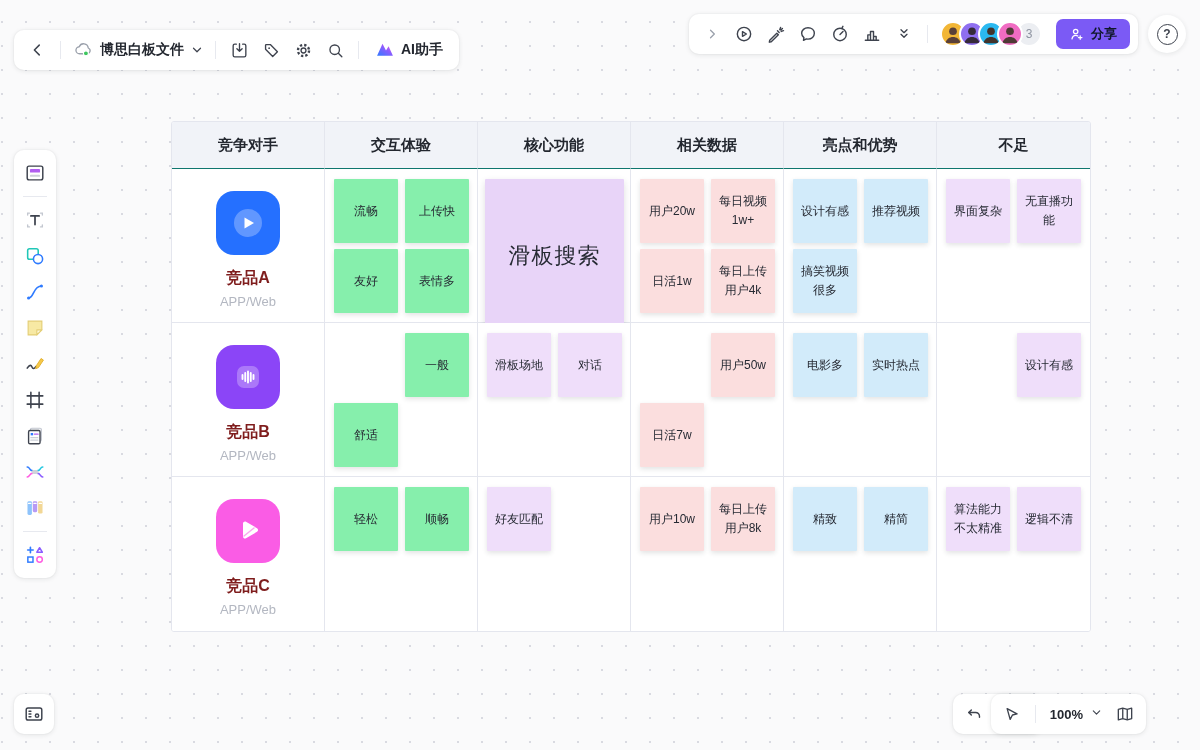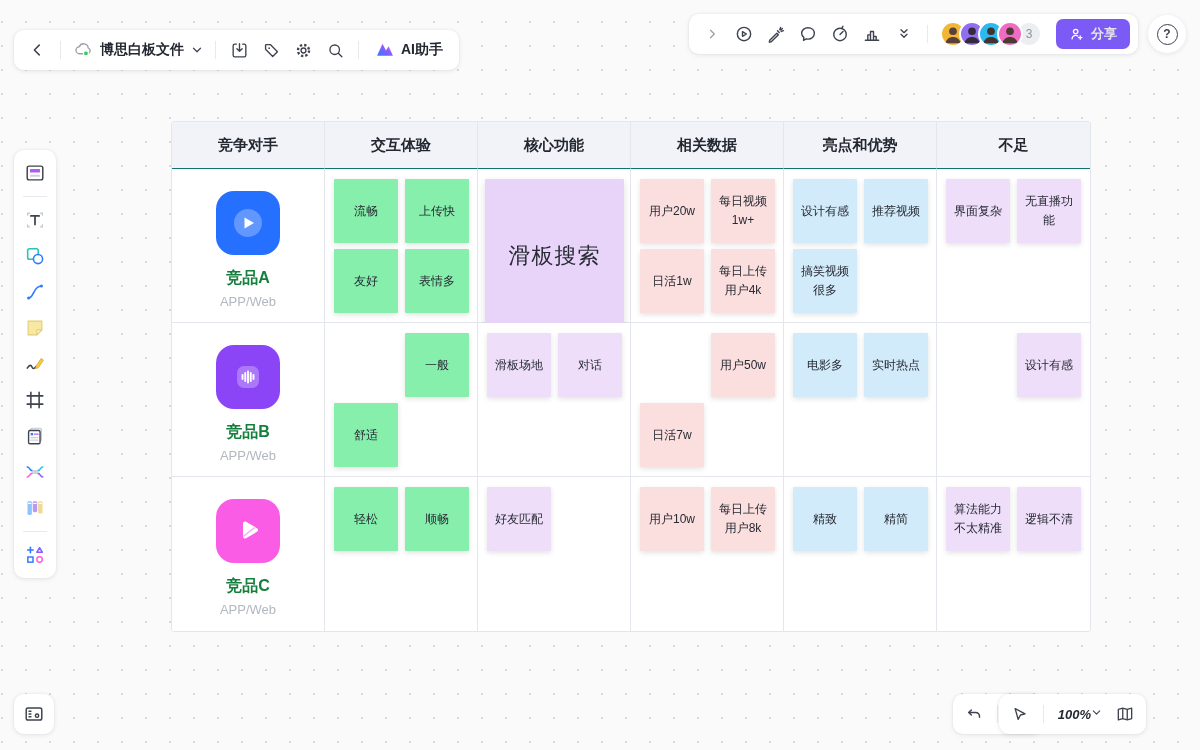--- a/index.html
+++ b/index.html
@@ -35,57 +35,57 @@
   
   #tr-wrap { position:absolute; top:14px; right:14px; display:flex; gap:10px; align-items:center; }
   #tr-bar { position:static; height:40px; padding:0 8px; gap:2px; }
   .avatars { display:flex; align-items:center; padding:0 4px; }
   .av { width:26px; height:26px; border-radius:50%; border:2px solid #fff; margin-left:-7px;
         overflow:hidden; position:relative; flex:0 0 auto; }
   .av:first-child { margin-left:0; }
   .av-count { width:26px; height:26px; border-radius:50%; border:2px solid #fff; margin-left:-7px;
         background:#eceef2; color:#8d93a0; font-size:12px; display:flex; align-items:center; justify-content:center; }
   .share-btn { height:30px; margin-left:8px; padding:0 13px; border:none; border-radius:7px;
-        background:#7B5AF5; color:#e5e5e5; font-size:13px; font-weight:600; display:flex;
+        background:#7B5AF5; color:#0f172a; font-size:13px; font-weight:600; display:flex;
         align-items:center; gap:6px; cursor:pointer; font-family:inherit; }
   .round-btn { width:38px; height:38px; border-radius:50%; background:#fff; display:flex;
         align-items:center; justify-content:center; box-shadow:0 1px 5px rgba(31,35,41,.10); cursor:pointer; }
   .q-ring { width:21px; height:21px; border:1.7px solid #3e434e; border-radius:50%;
         display:flex; align-items:center; justify-content:center; font-size:12px; font-weight:700; color:#3e434e; }
 
   
   #side-bar { top:150px; left:14px; width:42px; flex-direction:column; padding:8px 0; gap:6px; }
   .hdiv { width:24px; height:1px; background:#e7e9ef; margin:2px 0; }
 
   
   #bl-bar { bottom:16px; left:14px; width:40px; height:40px; justify-content:center; }
   #br-g1 { bottom:16px; right:158px; height:40px; padding:0 6px; gap:2px; }
   #br-g2 { bottom:16px; right:54px; height:40px; padding:0 6px; gap:2px; }
-  .zoom-ctl { display:flex; align-items:flex-start; gap:0; padding:0 6px; cursor:pointer;font-style:italic; }
+  .zoom-ctl { display:flex; align-items:flex-start; gap:8px; padding:0 6px; cursor:pointer; }
   .zoom-ctl .t { font-size:13px; font-weight:600; }
 
   
   #tbl {
     position:absolute; left:171px; top:121px; width:920px;
     border:1px solid #e4e6ee; border-radius:3px; overflow:hidden; background:#fff;
     display:grid; grid-template-columns:repeat(6,1fr); grid-template-rows:47px 154px 154px 154px;
   }
   .hcell { background:#f1f3f8; border-right:1px solid #e4e6ee; border-bottom:1px solid #0f766e;
     display:flex; align-items:center; justify-content:center; font-size:15px; font-weight:600; color:#23272f; }
   .cell { position:relative; background:#fff; border-right:1px solid #e4e6ee; border-bottom:1px solid #e4e6ee; }
   .c6 { border-right:none; }
   .r3 { border-bottom:none; }
 
   .company { display:flex; flex-direction:column; align-items:center; padding-top:22px; }
   .app-icon { width:64px; height:64px; border-radius:18px; display:flex; align-items:center;
     justify-content:center; cursor:pointer; }
   .icon-a { background:#2570FF; }
   .icon-b { background:#8B45F7; }
   .icon-c { background:#FA5CE5; }
-  .co-name { margin-top:13px; font-size:16px; font-weight:700; color:#15803d; }
+  .co-name { margin-top:13px; font-size:16px; font-weight:700; color:#7f1d1d; }
   .co-sub { margin-top:5px; font-size:13px; color:#b3b7c1; }
 
   .note { position:absolute; width:64px; height:64px; border-radius:1px; cursor:pointer;
     box-shadow:0 2px 5px rgba(31,35,41,.13);
     display:flex; align-items:center; justify-content:center; text-align:center;
     font-size:12px; line-height:1.55; color:#262a33; padding:4px; }
   .tl { left:9px;  top:10px; }
   .tr { left:80px; top:10px; }
   .bl { left:9px;  top:80px; }
   .br { left:80px; top:80px; }

